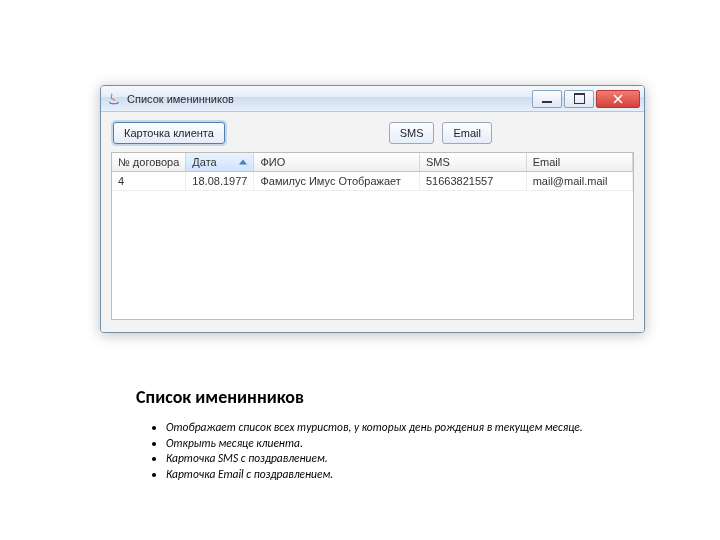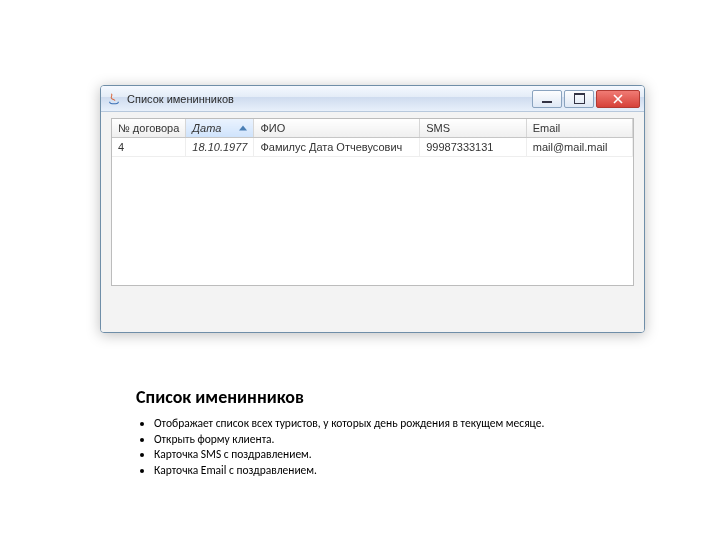--- a/index.html
+++ b/index.html
@@ -138,43 +138,44 @@
   }
   tbody td {
     border-right: 1px solid #eee;
     border-bottom: 1px solid #eee;
     padding: 3px 6px;
     color: #333;
     white-space: nowrap;
   }
   
   .col0 { width: 70px; margin-top: 20px; }
-  .col1 { width: 68px; font-style: italic; }
+  .col1 { width: 68px; }
   .col2 { width: 168px; }
   .col3 { width: 112px; }
   .col4 { width: 110px; }
 
   
   .desc {
     position: absolute;
     left: 136px;
     top: 386px;
     width: 480px;
     color: #000;
   }
   .desc-title {
     font-family: "Calibri", "Segoe UI", sans-serif;
     font-size: 18px;
     font-weight: 700;
     margin: 0 0 8px 0;
   }
   .desc ul {
-    margin: 0;
+    margin: 12px;
     padding-left: 18px;
     list-style: disc;
+    font-style: italic;
   }
   .desc li {
     font-family: "Calibri", "Segoe UI", sans-serif;
     font-size: 11.5px;
     line-height: 1.35;
     color: #000;
   }
 </style>
 </head>
 <body>
@@ -194,52 +195,60 @@
         <div class="win-btn max"></div>
         <div class="win-btn close">
           <svg viewBox="0 0 10 10">
               <path d="M1 1 L9 9 M9 1 L1 9" stroke="#fff" stroke-width="1.6"></path>
             </svg>
         </div>
       </div>
     </div>
 
     <div class="client-area">
+      <div class="toolbar">
+        <div class="btn card">Карточка клиента</div>
+        <div class="toolbar-spacer"></div>
+        <div class="toolbar-right">
+          <div class="btn">SMS</div>
+          <div class="btn">Email</div>
+        </div>
+      </div>
 
       <div class="table-wrap">
         <table>
           <thead>
             <tr>
               <th class="col0">№ договора</th>
               <th class="col1 sorted">
                 <span>Дата</span>
                 <span class="sort-arrow"></span>
               </th>
               <th class="col2">ФИО</th>
               <th class="col3">SMS</th>
               <th class="col4">Email</th>
             </tr>
           </thead>
           <tbody>
             <tr>
               <td class="col0">4</td>
-              <td class="col1">18.10.1977</td>
-              <td class="col2">Фамилус Дата Отчевусович</td>
-              <td class="col3">99987333131</td>
+              <td class="col1">18.08.1977</td>
+              <td class="col2">Фамилус Имус Отображает</td>
+              <td class="col3">51663821557</td>
               <td class="col4">mail@mail.mail</td>
             </tr>
           </tbody>
         </table>
       </div>
     </div>
   </div>
 
   <div class="desc">
     <h2 class="desc-title">Список именинников</h2>
     <ul>
       <li>Отображает список всех туристов, у которых день рождения в текущем месяце.</li>
-      <li>Открыть форму клиента.</li>
+      <li>Открыть месяце клиента.</li>
       <li>Карточка SMS с поздравлением.</li>
       <li>Карточка Email с поздравлением.</li>
     </ul>
   </div>
 
 </div>
 
 </body></html>

